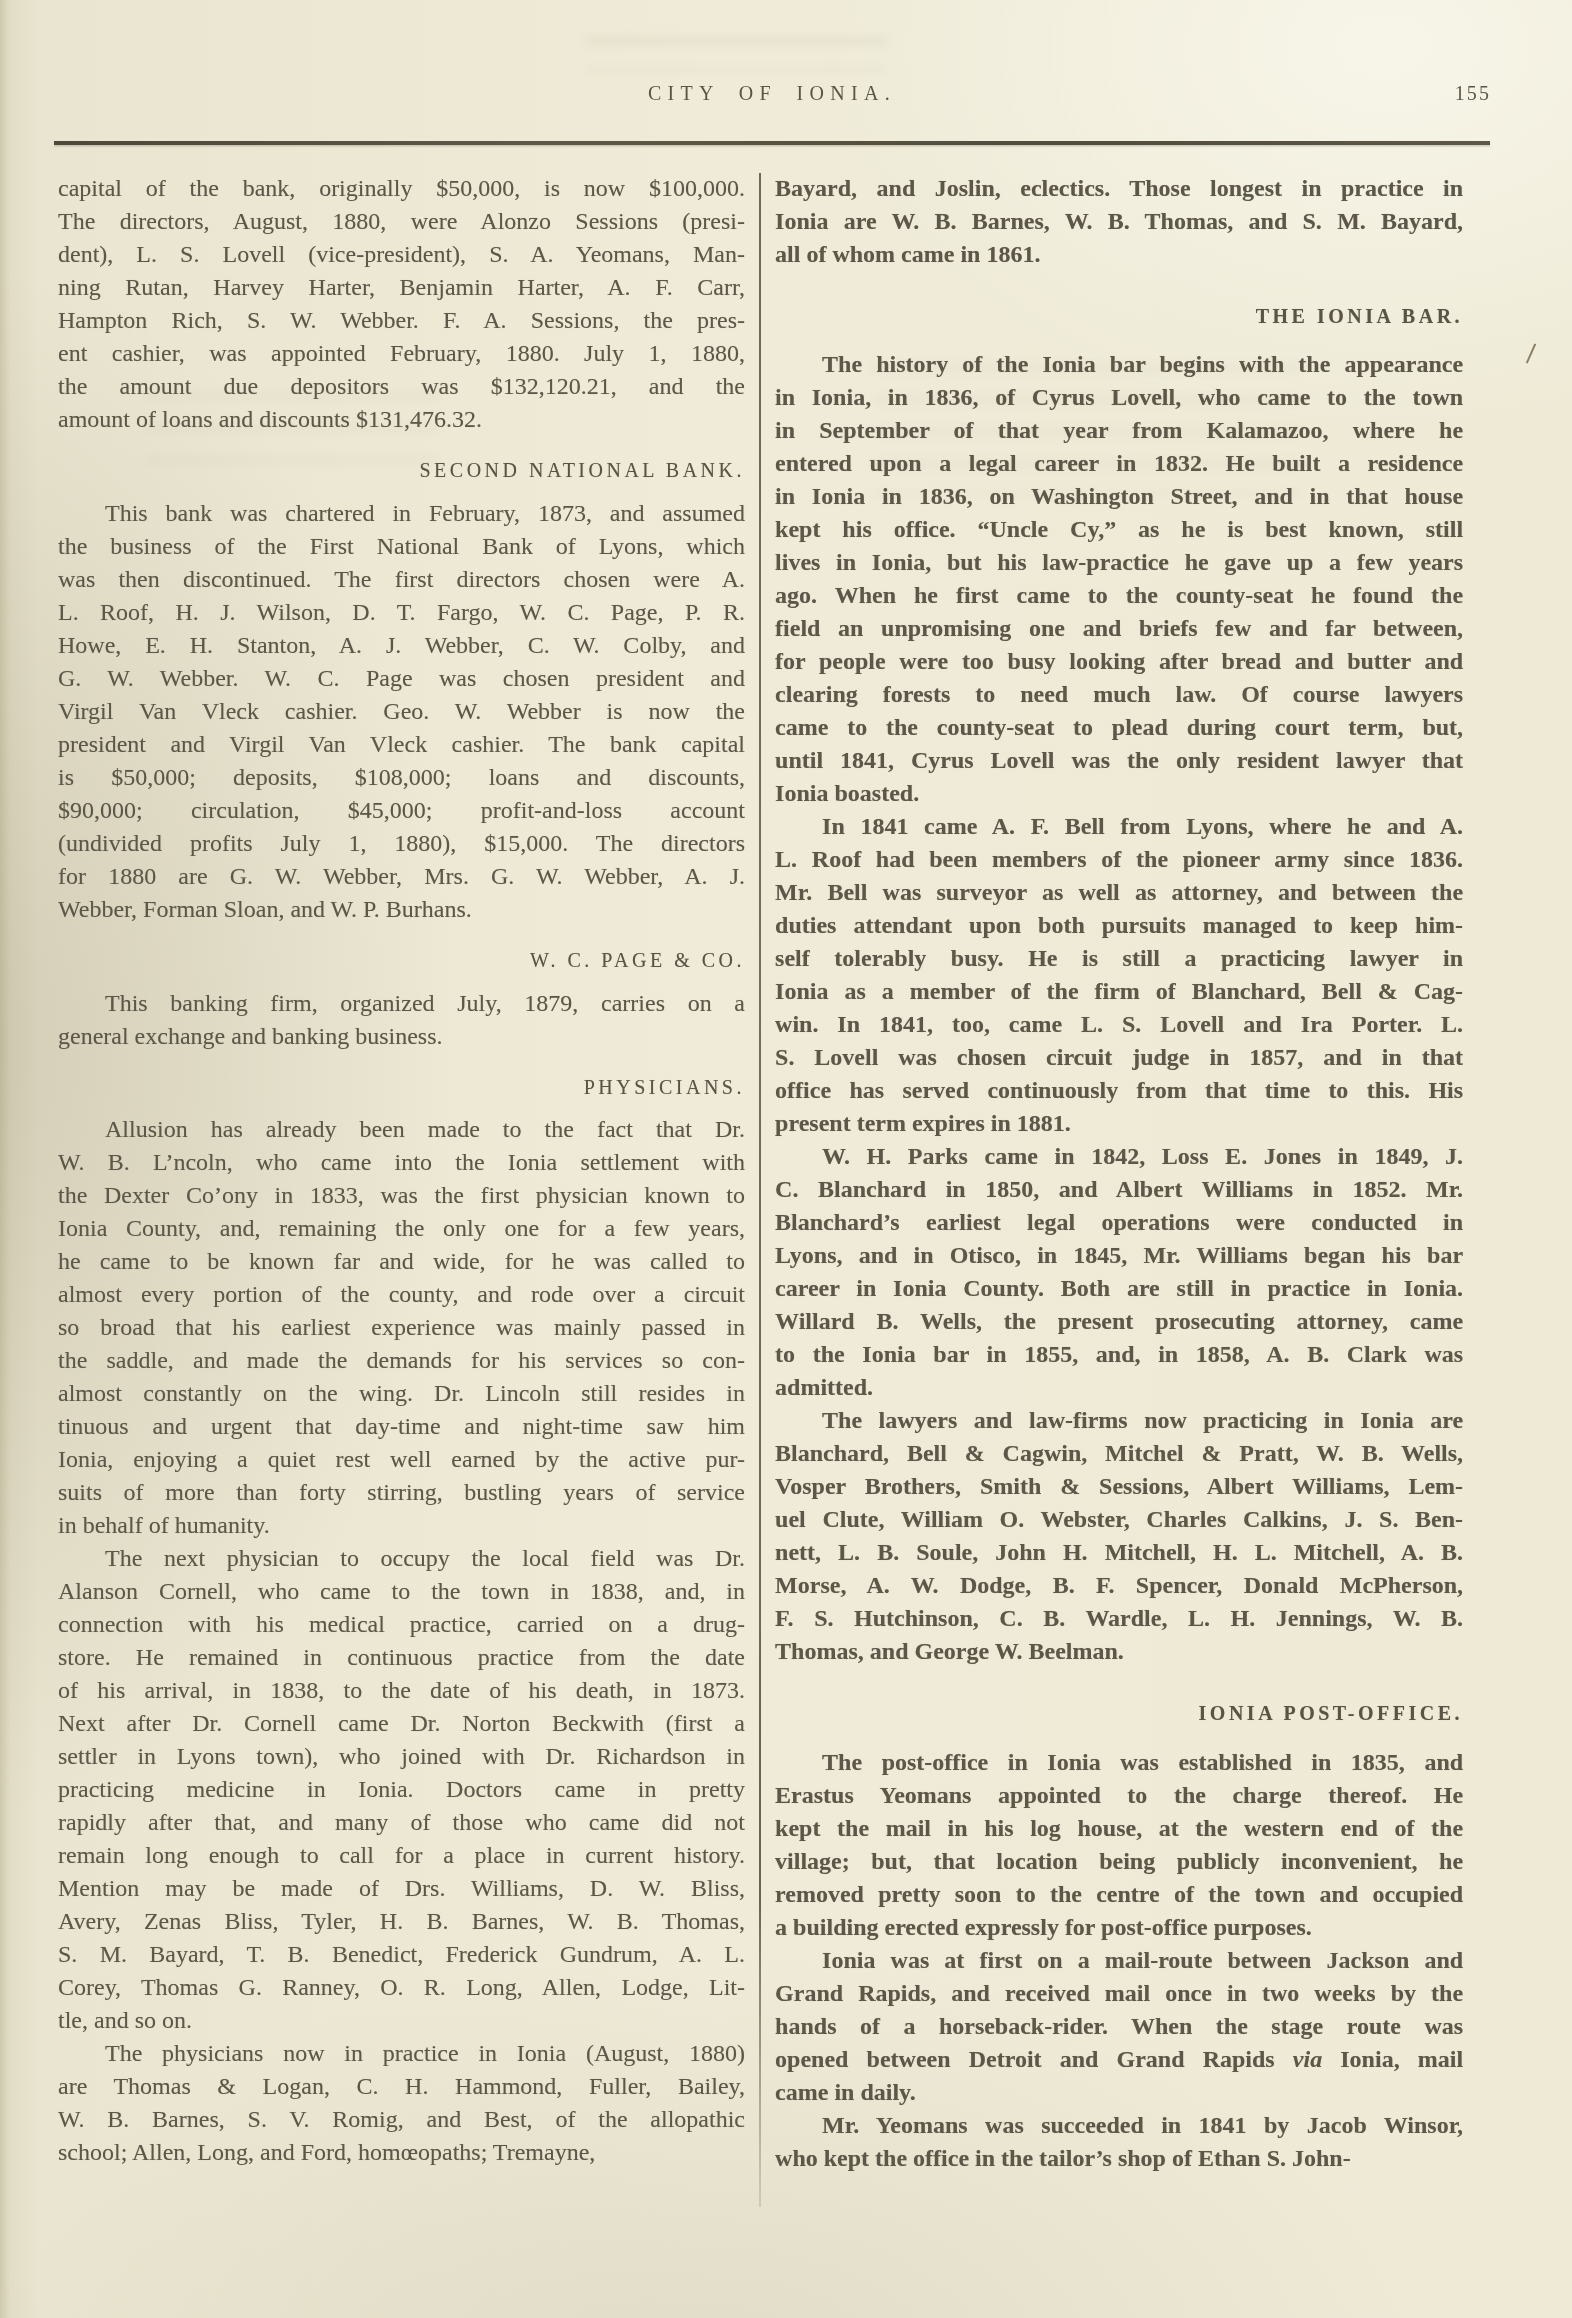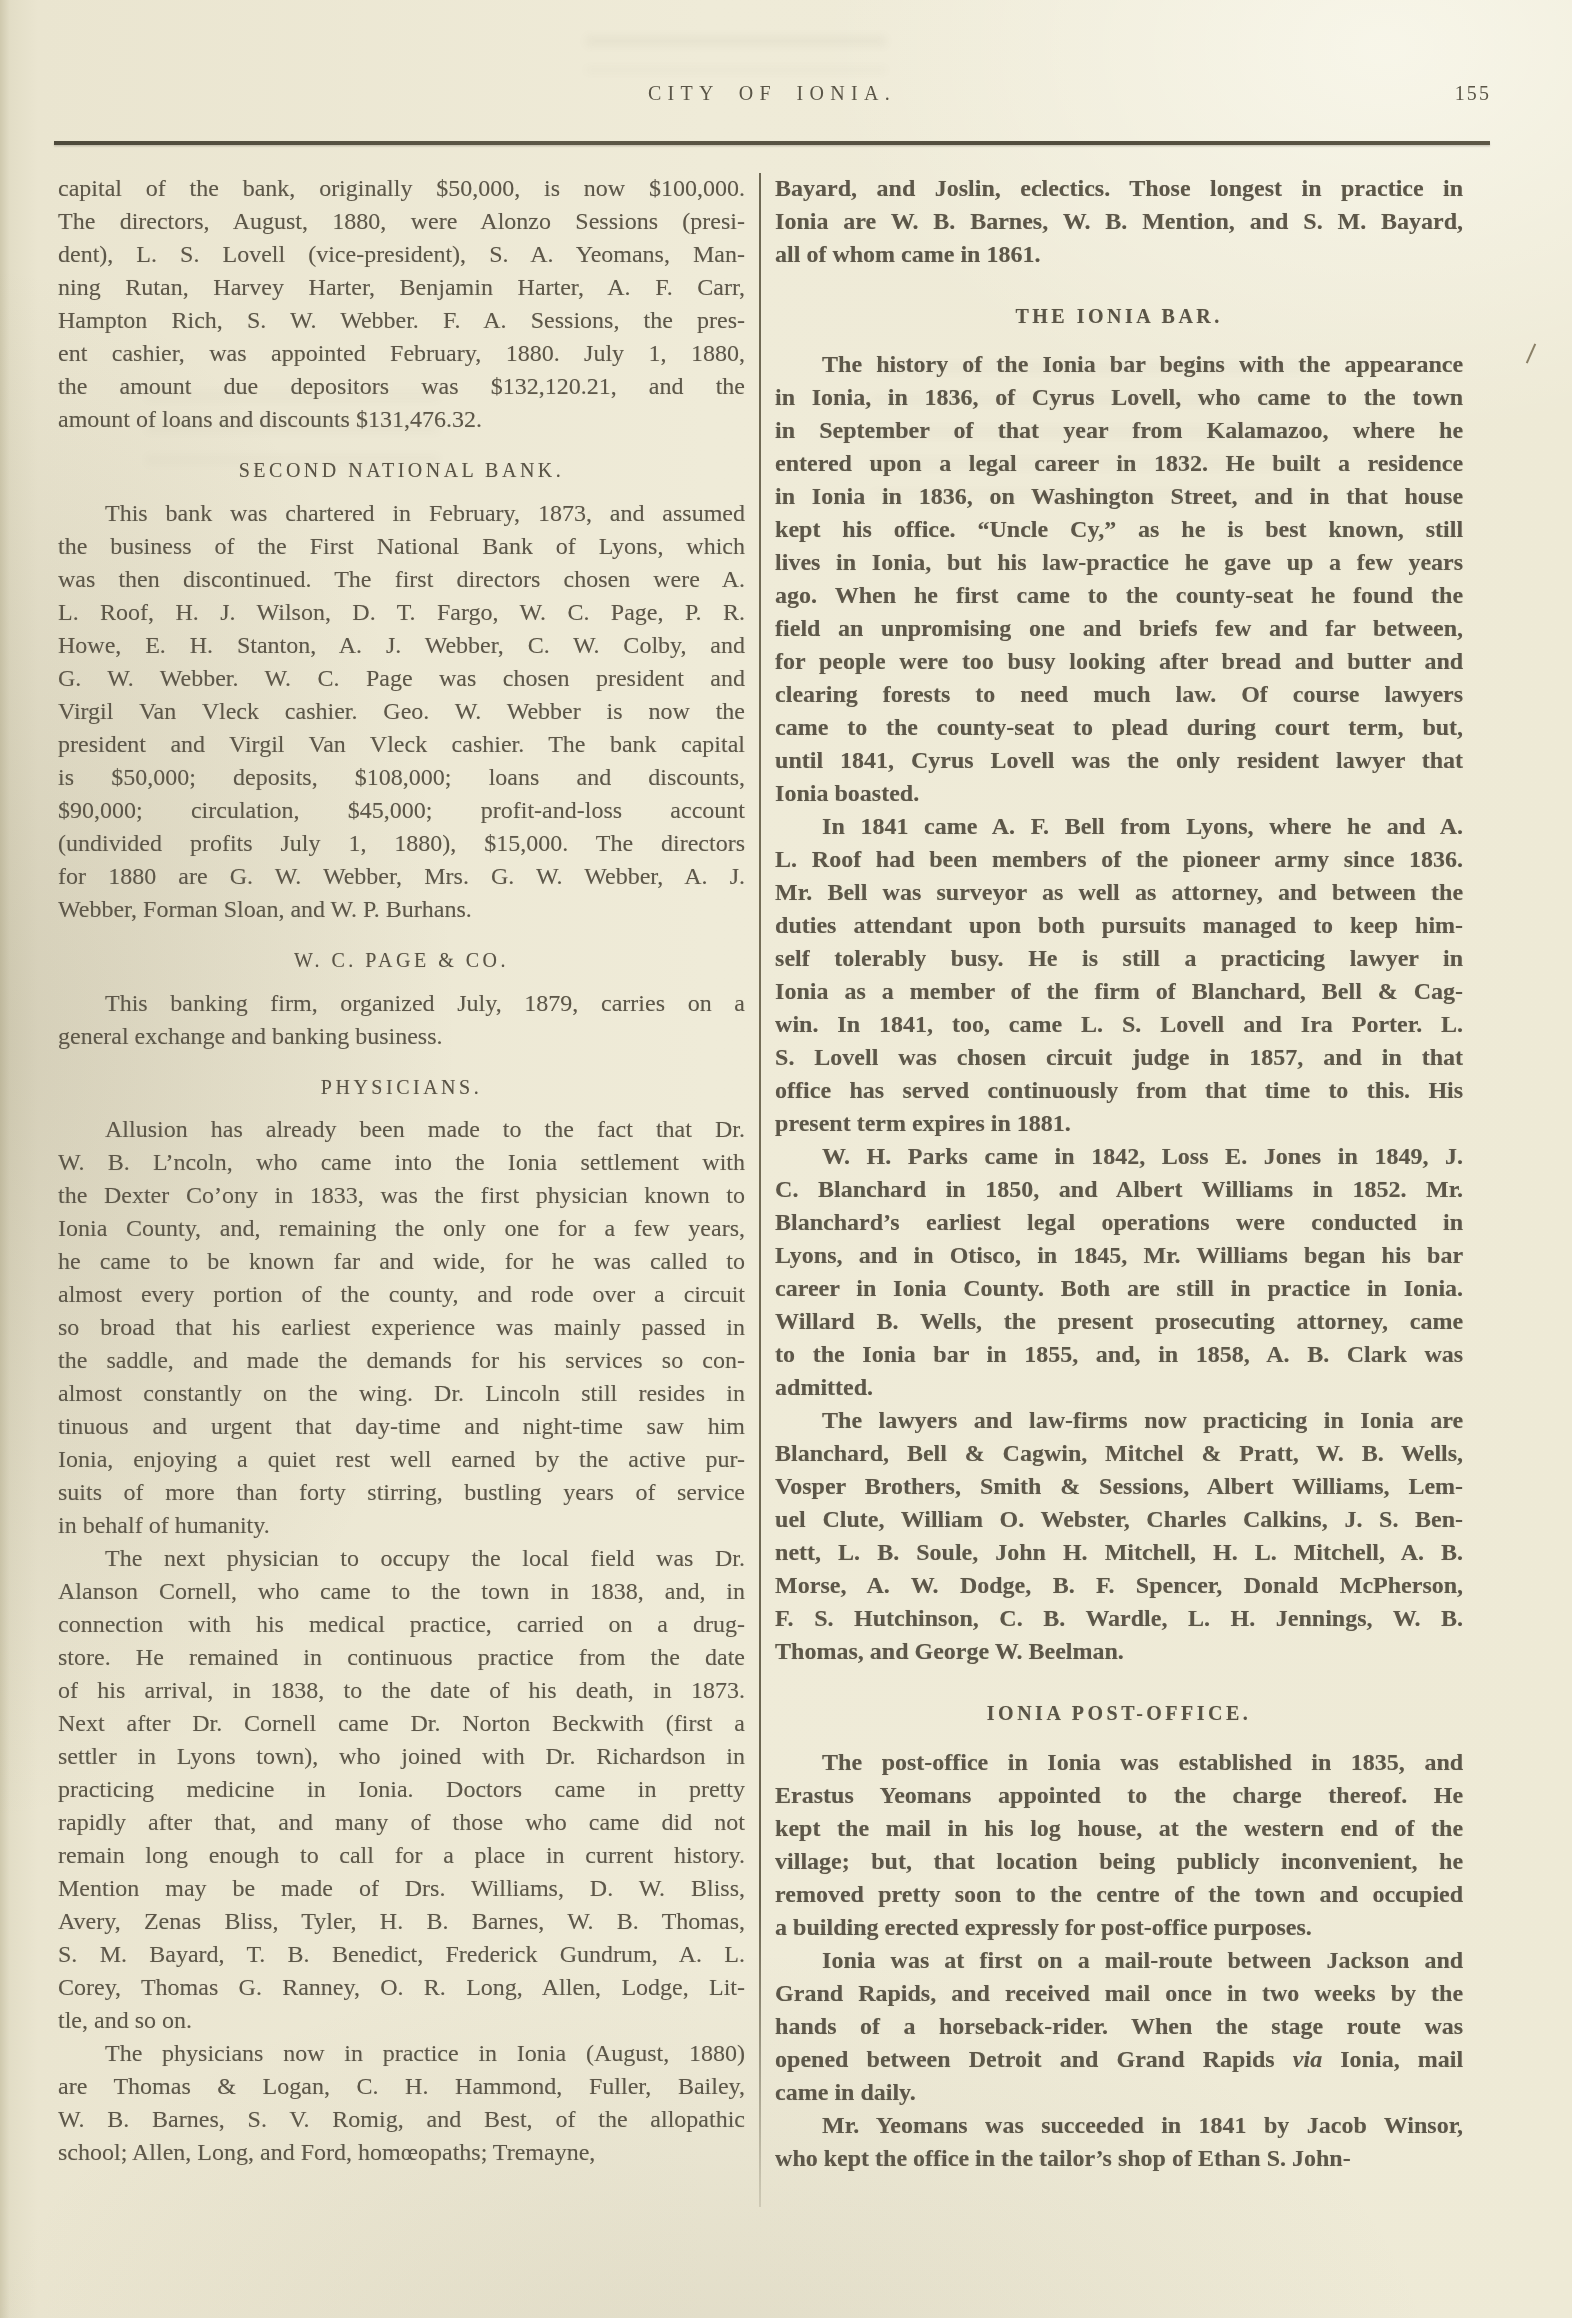--- a/index.html
+++ b/index.html
@@ -45,21 +45,21 @@
   .line {
     height:33px; line-height:33px; font-size:24px;
     text-align:justify; text-align-last:justify;
     white-space:nowrap;
     text-shadow:0 0 0.7px rgba(93,87,73,0.35);
   }
   .line.last { text-align-last:left; white-space:normal; }
   .para.indent .line:first-child { text-indent:47px; }
   .heading {
     height:33px; line-height:33px; margin:18px 0 9.8px;
-    text-align:center; font-size:20px; letter-spacing:3.5px;
+    text-align:right; font-size:20px; letter-spacing:3.5px;
     color:#5a5446; text-shadow:0 0 0.7px rgba(93,87,73,0.35);
   }
   .col-right .heading { margin:29px 0 15.3px; }
   .ghost {
     position:absolute; filter:blur(4.2px); opacity:0.06;
     background:repeating-linear-gradient(180deg,#6a654f 0 9.8px,transparent 9.8px 32px);
     transform:scaleX(-1);
     pointer-events:none;
   }
   .ghost-top { left:586px; top:36px; width:300px; height:36px; }
@@ -152,21 +152,21 @@
           <div class="line">The physicians now in practice in Ionia (August, 1880)</div>
           <div class="line">are Thomas &amp; Logan, C. H. Hammond, Fuller, Bailey,</div>
           <div class="line">W. B. Barnes, S. V. Romig, and Best, of the allopathic</div>
           <div class="line last">school; Allen, Long, and Ford, homœopaths; Tremayne,</div>
         </div>
       </div>
     <div class="divider"></div>
     <div class="col col-right">
         <div class="para">
           <div class="line">Bayard, and Joslin, eclectics. Those longest in practice in</div>
-          <div class="line">Ionia are W. B. Barnes, W. B. Mention, and S. M. Bayard,</div>
+          <div class="line">Ionia are W. B. Barnes, W. B. Thomas, and S. M. Bayard,</div>
           <div class="line last">all of whom came in 1861.</div>
         </div>
         <div class="heading">THE IONIA BAR.</div>
         <div class="para indent">
           <div class="line">The history of the Ionia bar begins with the appearance</div>
           <div class="line">in Ionia, in 1836, of Cyrus Lovell, who came to the town</div>
           <div class="line">in September of that year from Kalamazoo, where he</div>
           <div class="line">entered upon a legal career in 1832. He built a residence</div>
           <div class="line">in Ionia in 1836, on Washington Street, and in that house</div>
           <div class="line">kept his office. “Uncle Cy,” as he is best known, still</div>

